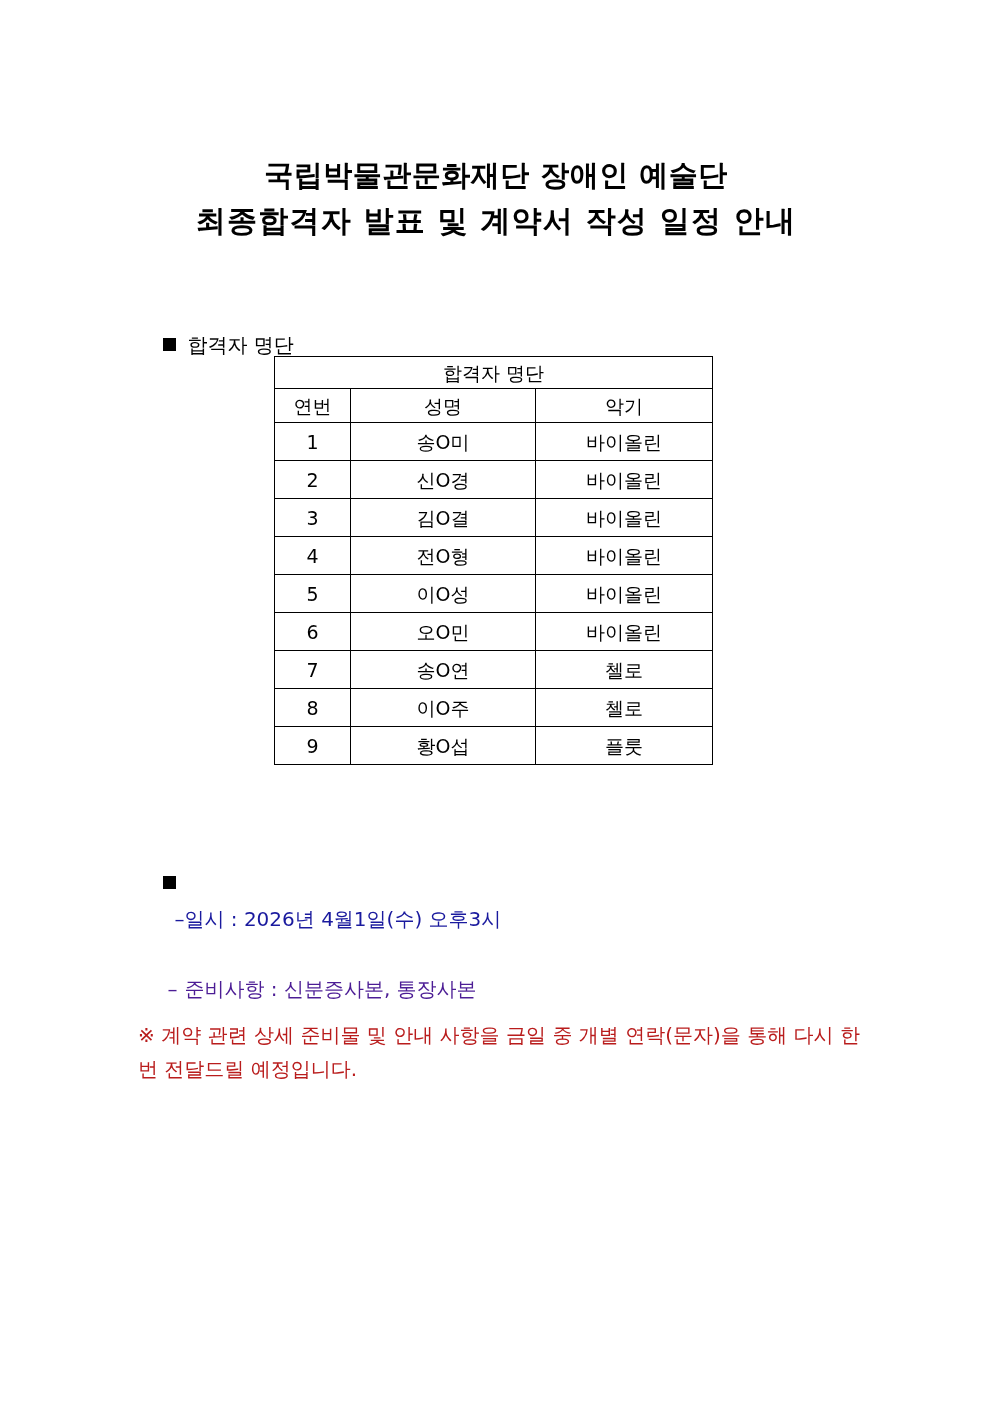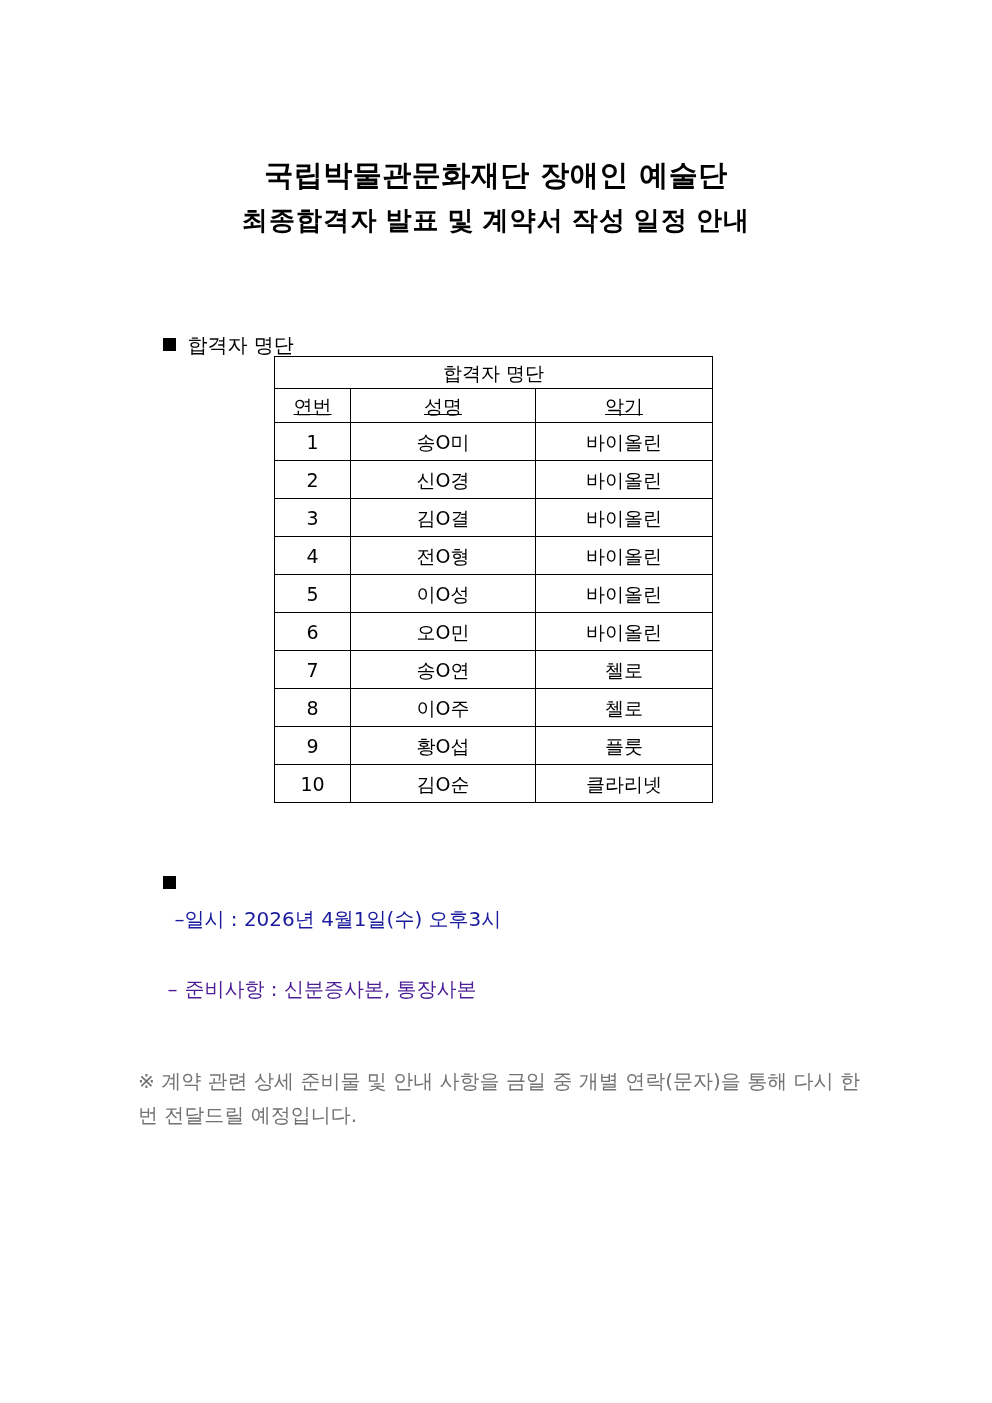--- a/index.html
+++ b/index.html
@@ -37,23 +37,22 @@
   .doc-title .line {
     display: block;
     font-size: 29px;
     font-weight: bold;
     letter-spacing: 0.5px;
     line-height: 46px;
     white-space: pre;
     color: #000000;
   }
   .doc-title .line2 {
-    font-size: 26px;
+    font-size: 30px;
     letter-spacing: 1.2px;
-    font-family: Liberation Serif, serif;
   }
 
   
   .section-heading {
     position: absolute;
     left: 138px;
     font-size: 20px;
     line-height: 28px;
     font-weight: normal;
     color: #000000;
@@ -92,21 +91,20 @@
     padding: 0;
     vertical-align: middle;
     font-weight: normal;
   }
   table.roster tr.caption-row td {
     height: 31px;
     font-size: 19px;
   }
   table.roster tr.head-row td {
     height: 33px;
-    text-decoration: underline;
   }
   col.c-no  { width: 76px; }
   col.c-name { width: 185px; }
   col.c-inst { width: 177px; }
 
   
   .detail-line {
     position: absolute;
     left: 142px;
     font-size: 20px;
@@ -120,25 +118,25 @@
   .blue { color: #1a1a9e; text-align: right; }
   .black { color: #4c1d95; }
   #detail-date  { top: 877px; }
   #detail-place { top: 912px; }
   #detail-prep  { top: 947px; }
 
   
   .footnote {
     position: absolute;
     left: 138px;
-    top: 1064px;
+    top: 1018px;
     width: 722px;
     font-size: 20px;
     line-height: 34px;
-    color: #737373;
+    color: #b91c1c;
     text-align: justify;
     text-justify: inter-character;
   }
   .footnote span { white-space: pre-wrap; }
 </style>
 </head>
 <body>
 
 <div class="page">
 
@@ -205,25 +203,20 @@
         <tr>
           <td>8</td>
           <td>이O주</td>
           <td>첼로</td>
         </tr>
         <tr>
           <td>9</td>
           <td>황O섭</td>
           <td>플룻</td>
         </tr>
-        <tr>
-          <td>10</td>
-          <td>김O순</td>
-          <td>클라리넷</td>
-        </tr>
       </tbody>
     </table>
   </div>
 
   <div class="section-heading" id="heading-schedule">
     <span class="bullet"></span>
   </div>
 
   <div class="detail-line blue" id="detail-date">
     <span class="dash">–</span><span>일시 : 2026년 4월1일(수) 오후3시</span>

